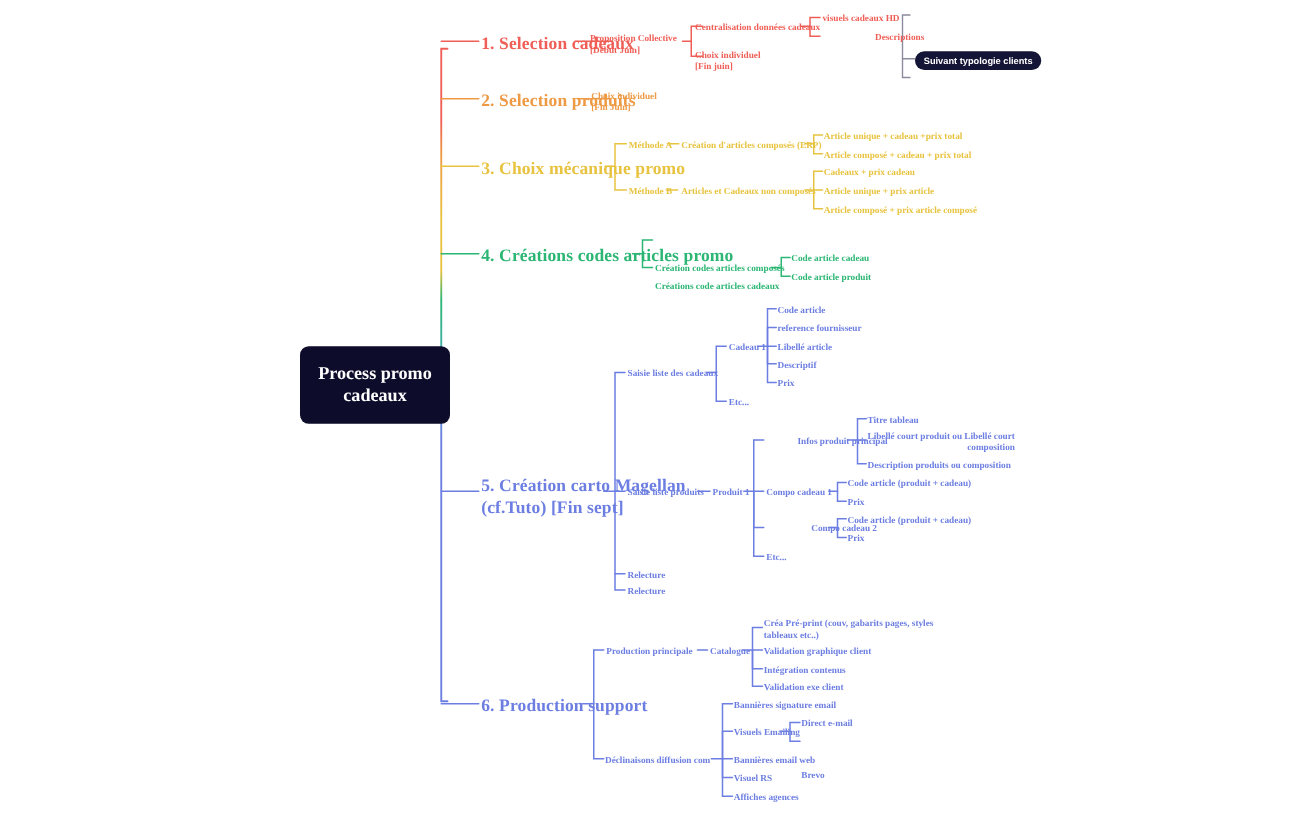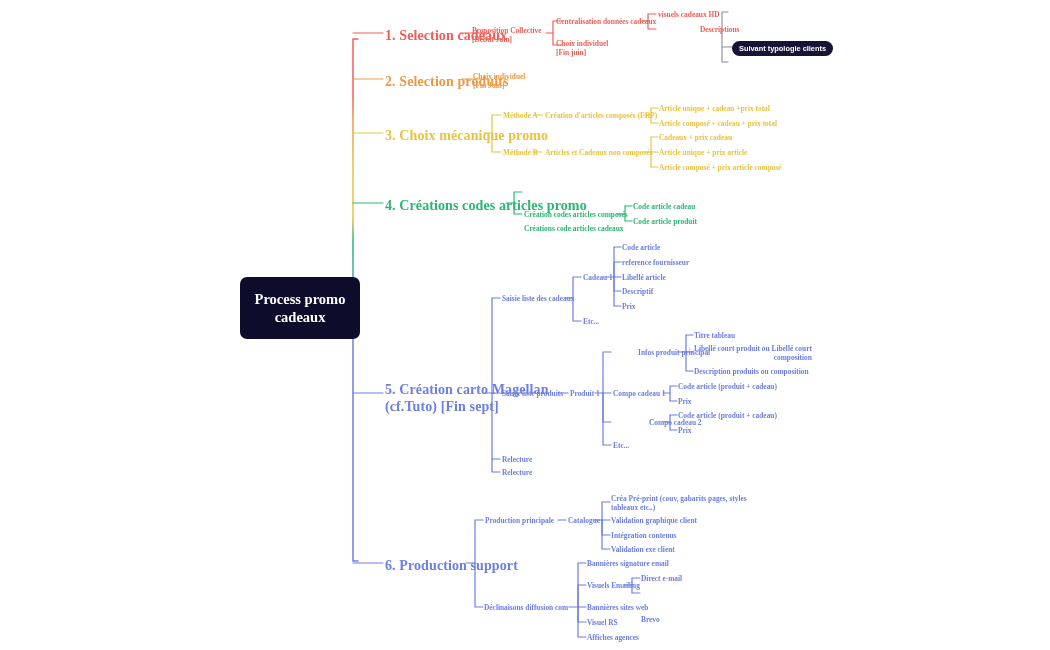--- a/index.html
+++ b/index.html
@@ -221,17 +221,17 @@
 tableaux etc..)</div>
   <div class="node lvl4 c-blu" style="left:611px;top:516px;">Validation graphique client</div>
   <div class="node lvl4 c-blu" style="left:611px;top:531px;">Intégration contenus</div>
   <div class="node lvl4 c-blu" style="left:611px;top:545px;">Validation exe client</div>
 
   <div class="node lvl2 c-blu" style="left:484px;top:603px;">Déclinaisons diffusion com</div>
   <div class="node lvl3 c-blu" style="left:587px;top:559px;">Bannières signature email</div>
   <div class="node lvl3 c-blu" style="left:587px;top:581px;">Visuels Emailing</div>
   <div class="node lvl4 c-blu" style="left:641px;top:574px;">Direct e-mail</div>
   <div class="node lvl4 c-blu" style="left:641px;top:615px;">Brevo</div>
-  <div class="node lvl3 c-blu" style="left:587px;top:603px;">Bannières sites web</div>
+  <div class="node lvl3 c-blu" style="left:587px;top:603px;">Bannières email web</div>
   <div class="node lvl3 c-blu" style="left:587px;top:618px;">Visuel RS</div>
   <div class="node lvl3 c-blu" style="left:587px;top:633px;">Affiches agences</div>
 
 </div>
 
 </body></html>

